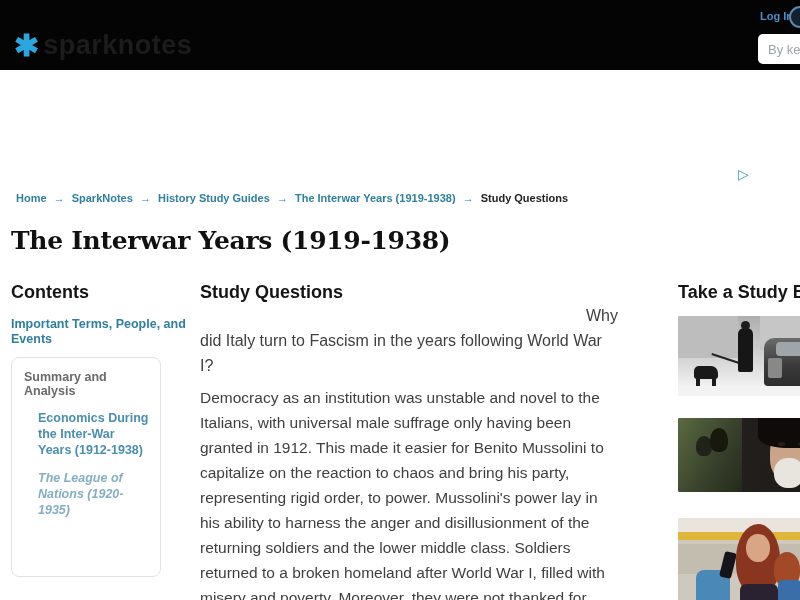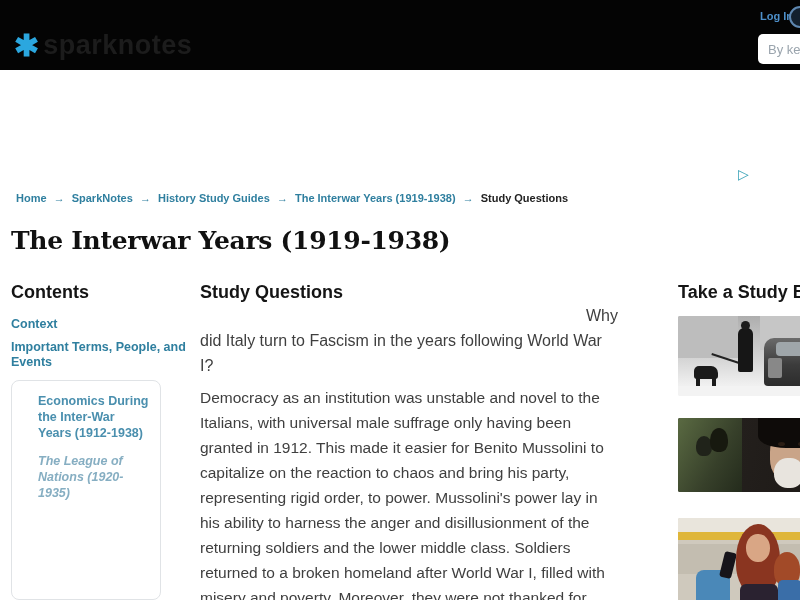--- a/index.html
+++ b/index.html
@@ -124,24 +124,24 @@
     <span class="crumb-sep">→</span>
     <span class="crumb">The Interwar Years (1919-1938)</span>
     <span class="crumb-sep">→</span>
     <span class="crumb crumb-current">Study Questions</span>
   </div>
 
   <h1 class="page-title">The Interwar Years (1919-1938)</h1>
 
   <div class="sidebar">
     <h2>Contents</h2>
-    <a class="side-link">Context</a>
     <a class="side-link">Important Terms, People, and Events</a>
 
     <div class="summary-box">
+      <h3>Summary and Analysis</h3>
       <a class="box-link l0">Economics During the Inter-War Years (1912-1938)</a>
       <a class="box-link l1">The League of Nations (1920-1935)</a>
 
     </div>
   </div>
 
   <div class="main">
     <h2>Study Questions</h2>
     <p class="question">Why did Italy turn to Fascism in the years following World War I?</p>
     <p class="answer">Democracy as an institution was unstable and novel to the Italians, with universal male suffrage only having been granted in 1912. This made it easier for Benito Mussolini to capitalize on the reaction to chaos and bring his party, representing rigid order, to power. Mussolini's power lay in his ability to harness the anger and disillusionment of the returning soldiers and the lower middle class. Soldiers returned to a broken homeland after World War I, filled with misery and poverty. Moreover, they were not thanked for their sacrifices but jeered as the cause of Italy's hard times. These jeers seemed to come more than anywhere else, from the liberal left,</p>

